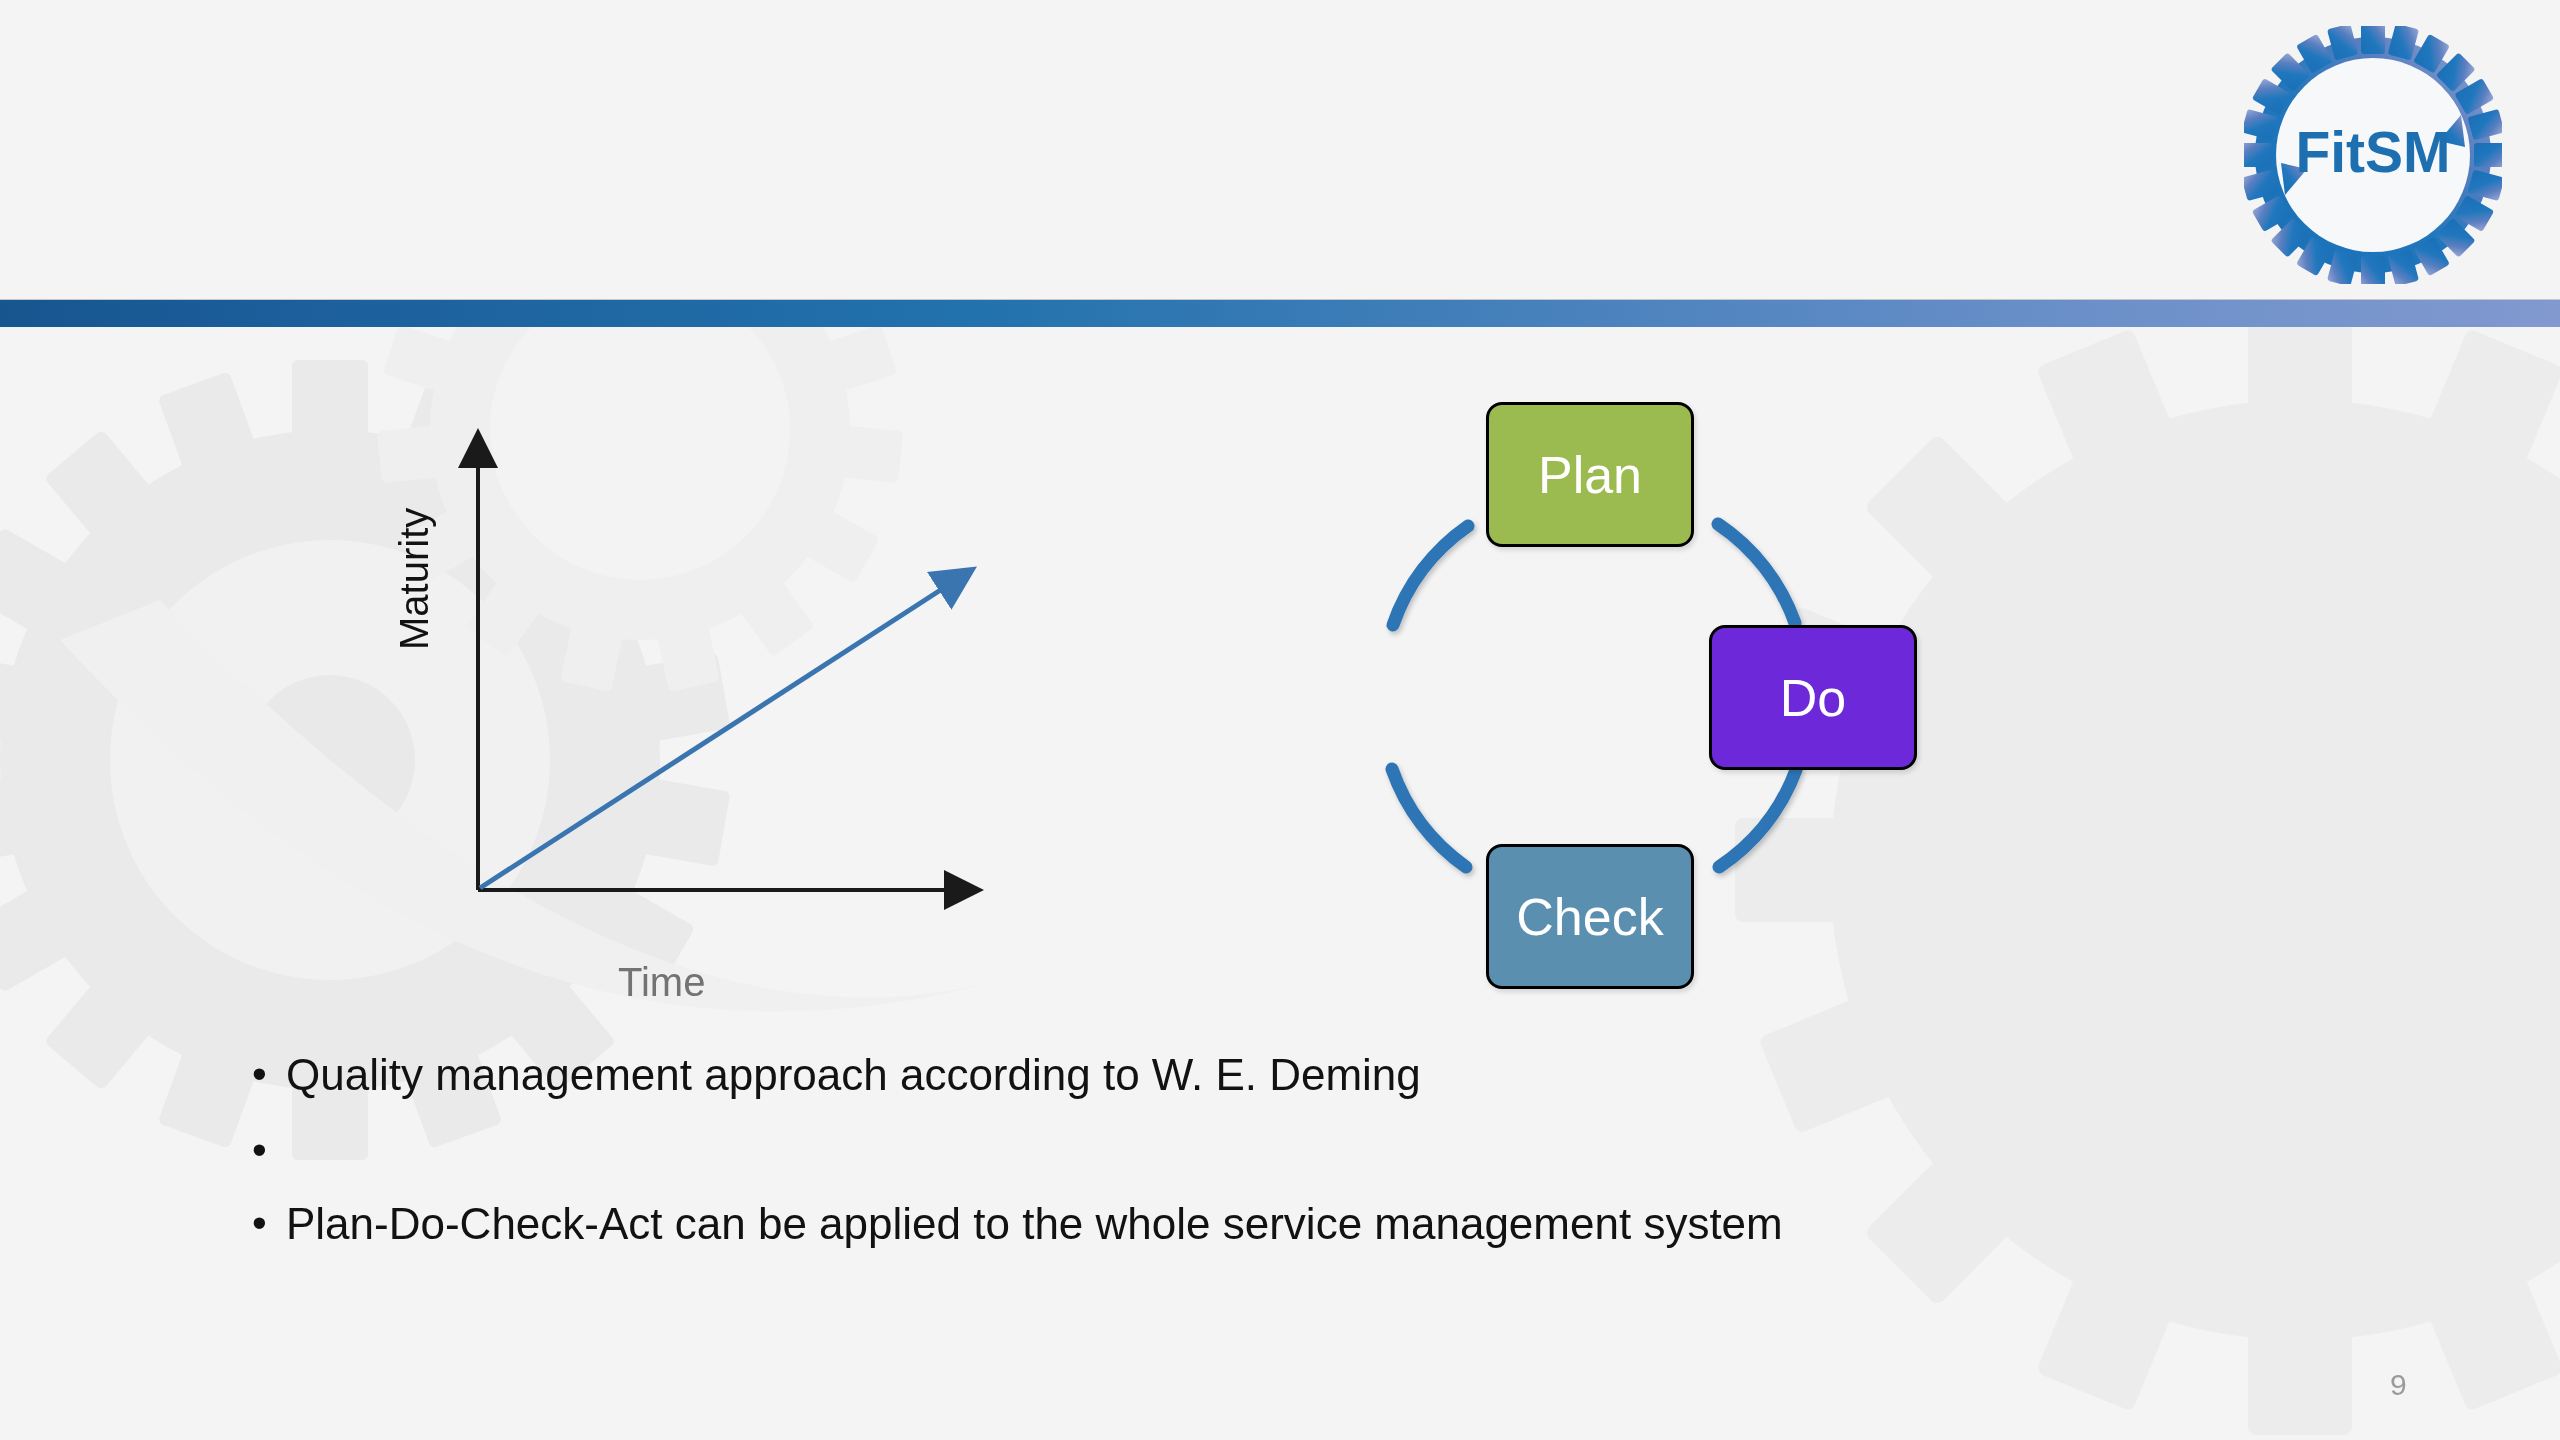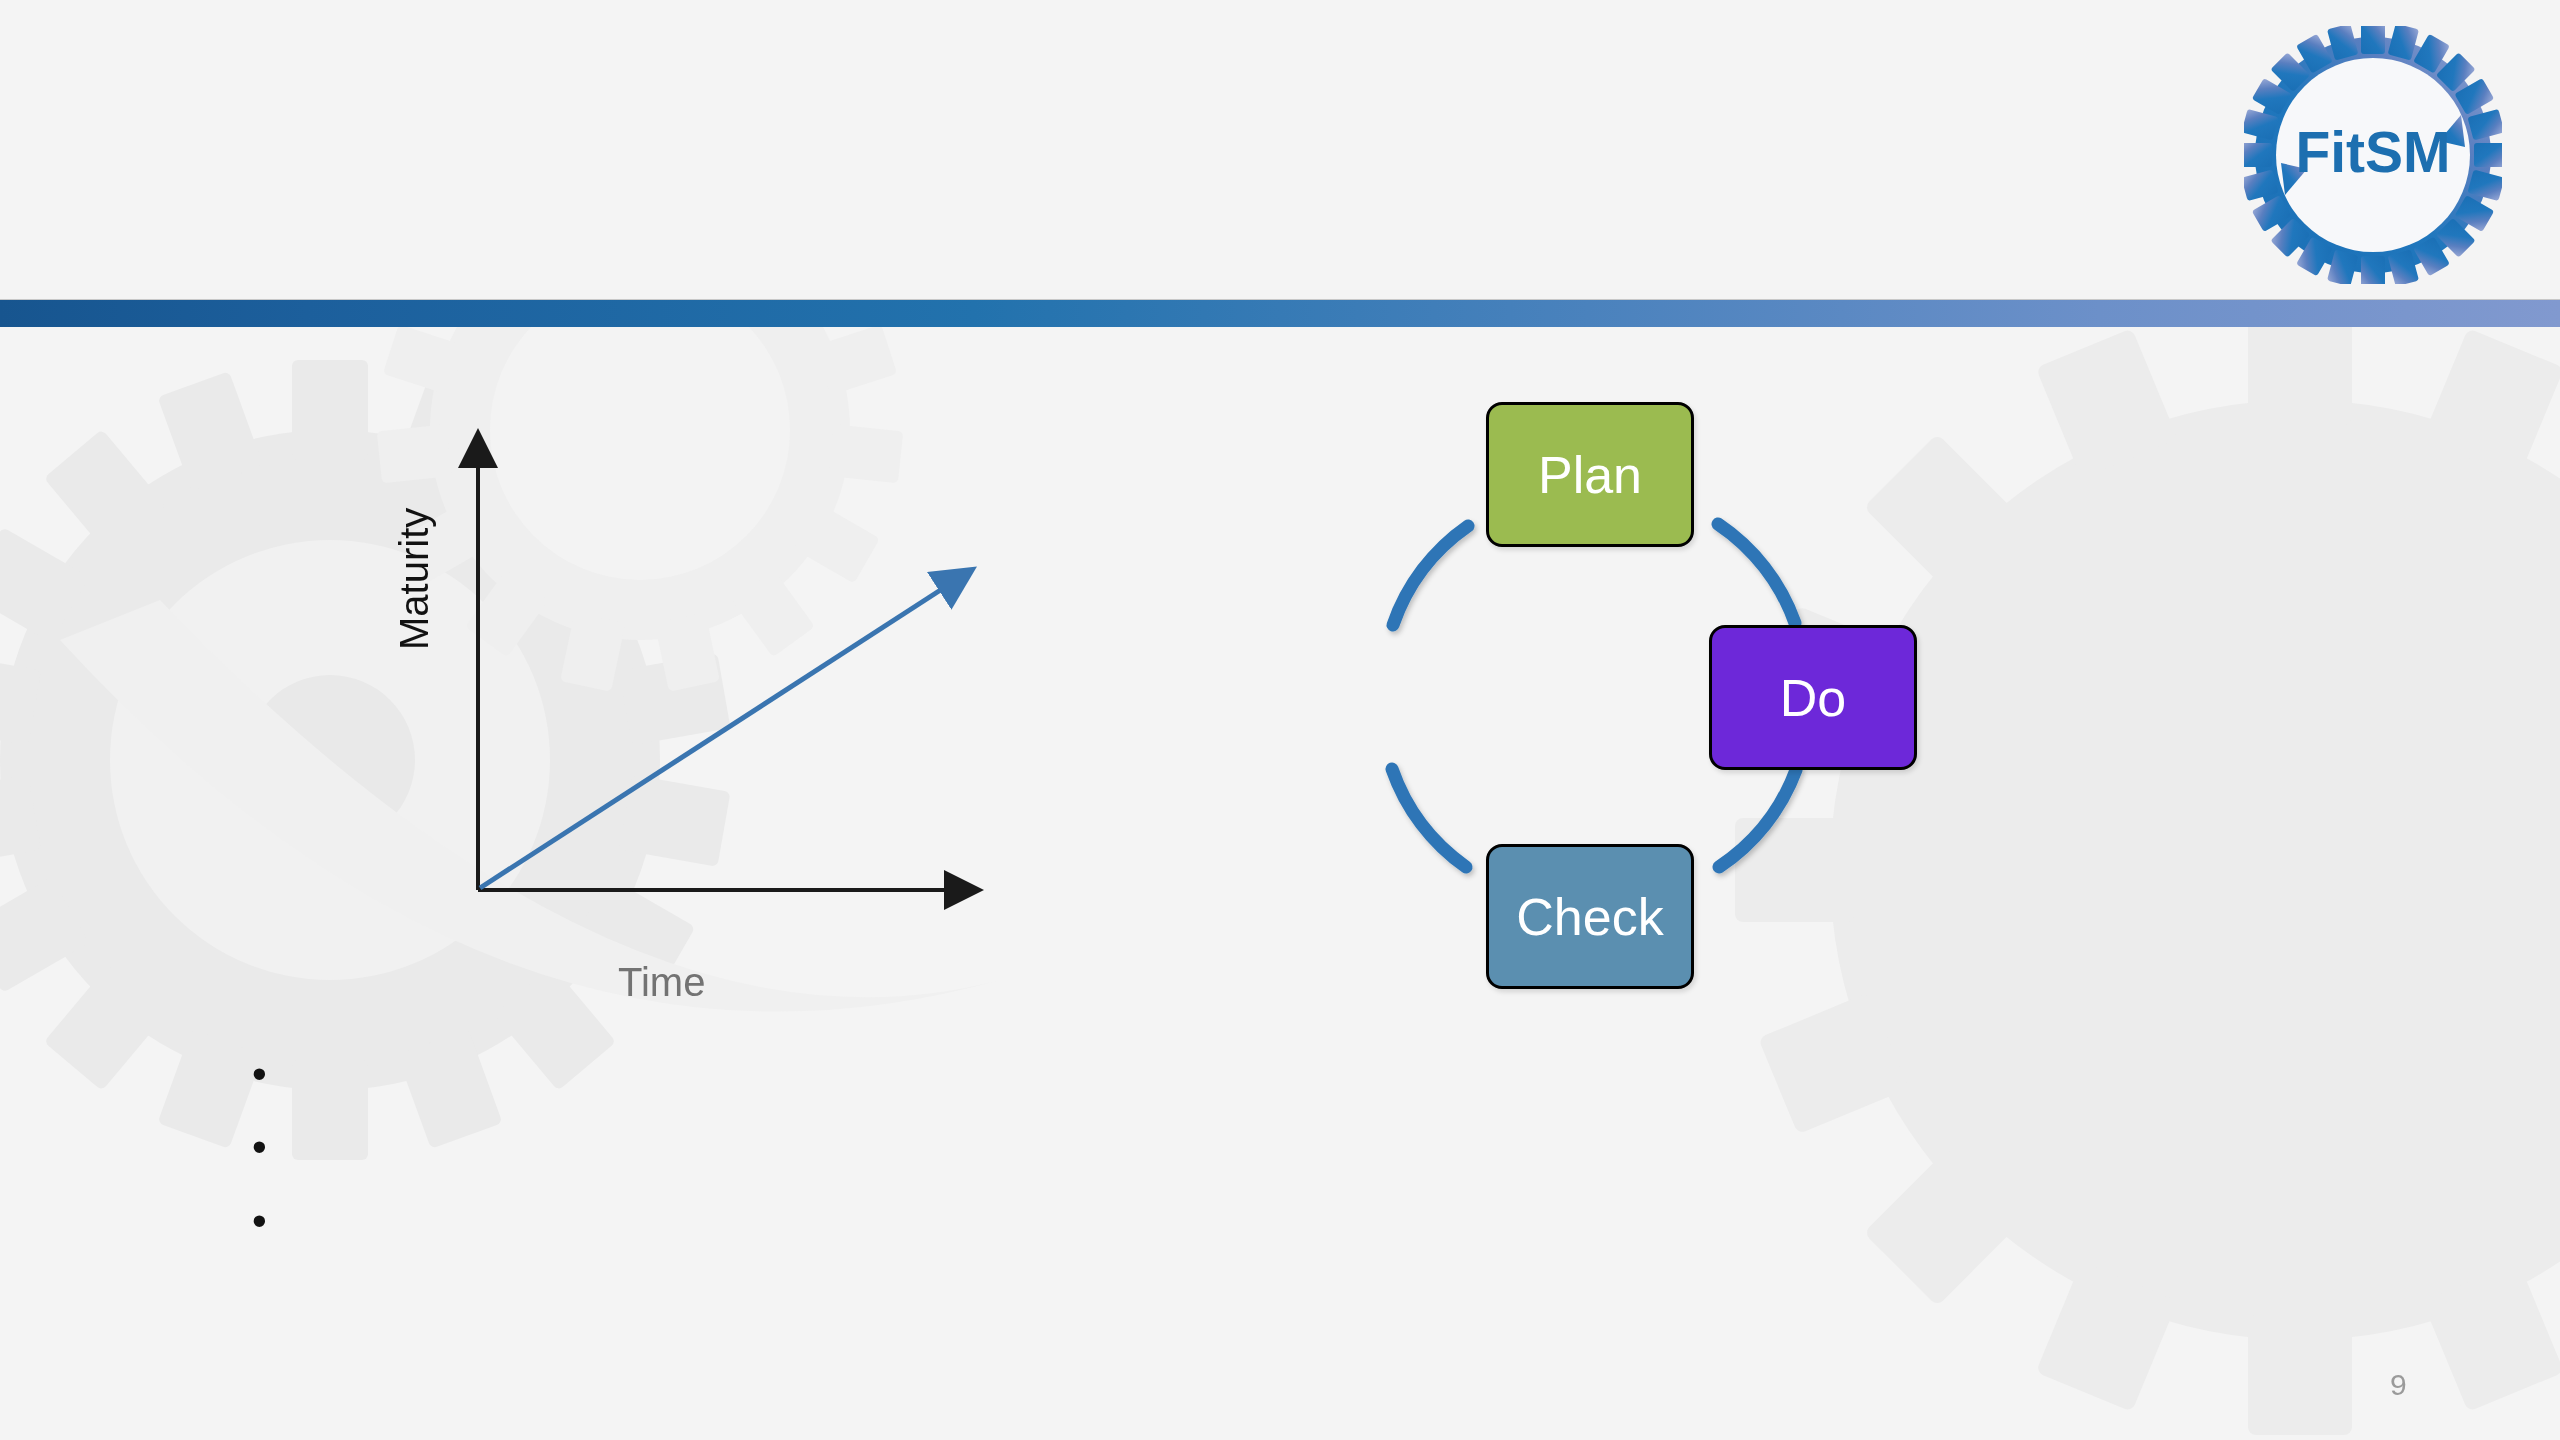--- a/index.html
+++ b/index.html
@@ -349,24 +349,26 @@
       <span>Do</span>
     </div>
     <div class="pdca-box box-check" style="background: rgb(91, 143, 176);">
       <span>Check</span>
     </div>
   </div>
 
   <div class="bullets">
     <div class="bullet-row">
       <div class="bullet-dot">•</div>
+      <div class="bullet-text">Quality management approach according to W. E. Deming</div>
     </div>
     <div class="bullet-row">
       <div class="bullet-dot">•</div>
     </div>
     <div class="bullet-row">
       <div class="bullet-dot">•</div>
+      <div class="bullet-text">Plan-Do-Check-Act can be applied to the whole service management system</div>
     </div>
   </div>
 
   <div class="slide-number">9</div>
 
 </div>
 
 </body></html>

